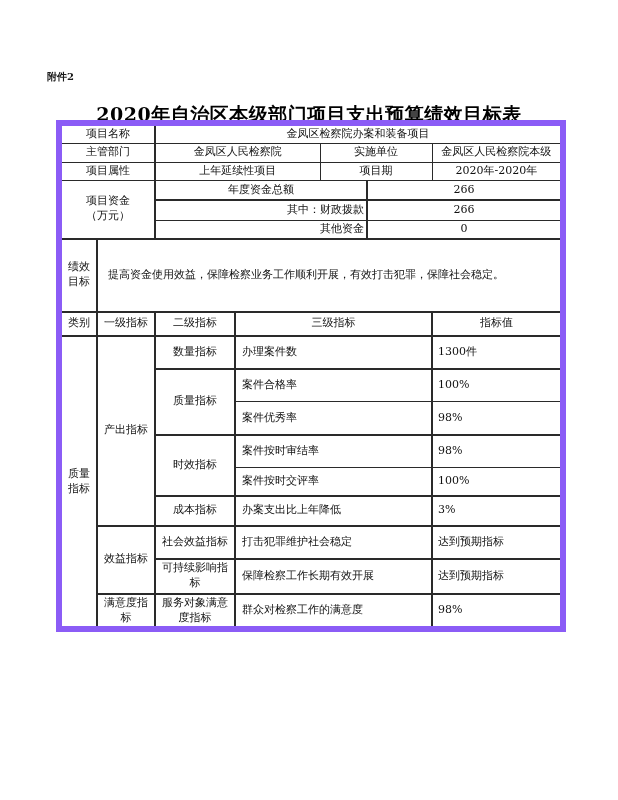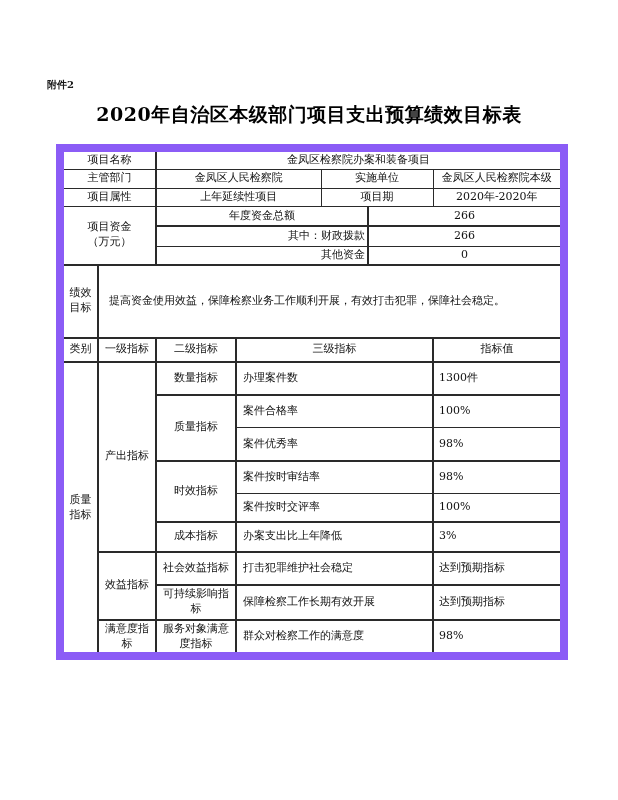--- a/index.html
+++ b/index.html
@@ -4,32 +4,32 @@
 <style>
   * { margin:0; padding:0; box-sizing:border-box; }
   html,body { background:#ffffff; }
   body {
     width:618px; height:800px;
     position:relative; overflow:hidden;
     font-family:"DejaVu Serif","Liberation Serif",serif;
     color:#111;
   }
   .attach {
-    position:absolute; left:47px; top:78px;
+    position:absolute; left:47px; top:70px;
     font-size:10px; font-weight:bold; color:#1a1a1a;text-align:center;
   }
   .title {
     position:absolute; left:0; top:102px; width:618px;
     text-align:center; font-size:19px; font-weight:bold; color:#000;
     letter-spacing:0.5px;
   }
   table.doc {
-    position:absolute; left:56px; top:144px;
+    position:absolute; left:56px; top:120px;
     width:504px; border-collapse:collapse; table-layout:fixed;
-    border:8px solid #8b5cf6;
+    border:6px solid #8b5cf6;
   }
   td {
     border:1px solid #2a2a2a;
     font-size:11px; line-height:1.35;
     vertical-align:middle; text-align:center;
     padding:1px 2px; overflow:hidden;
     color:#111;
   }
   .br2 { border-right-width:2px; }
   .bb2 { border-bottom-width:2px; }

